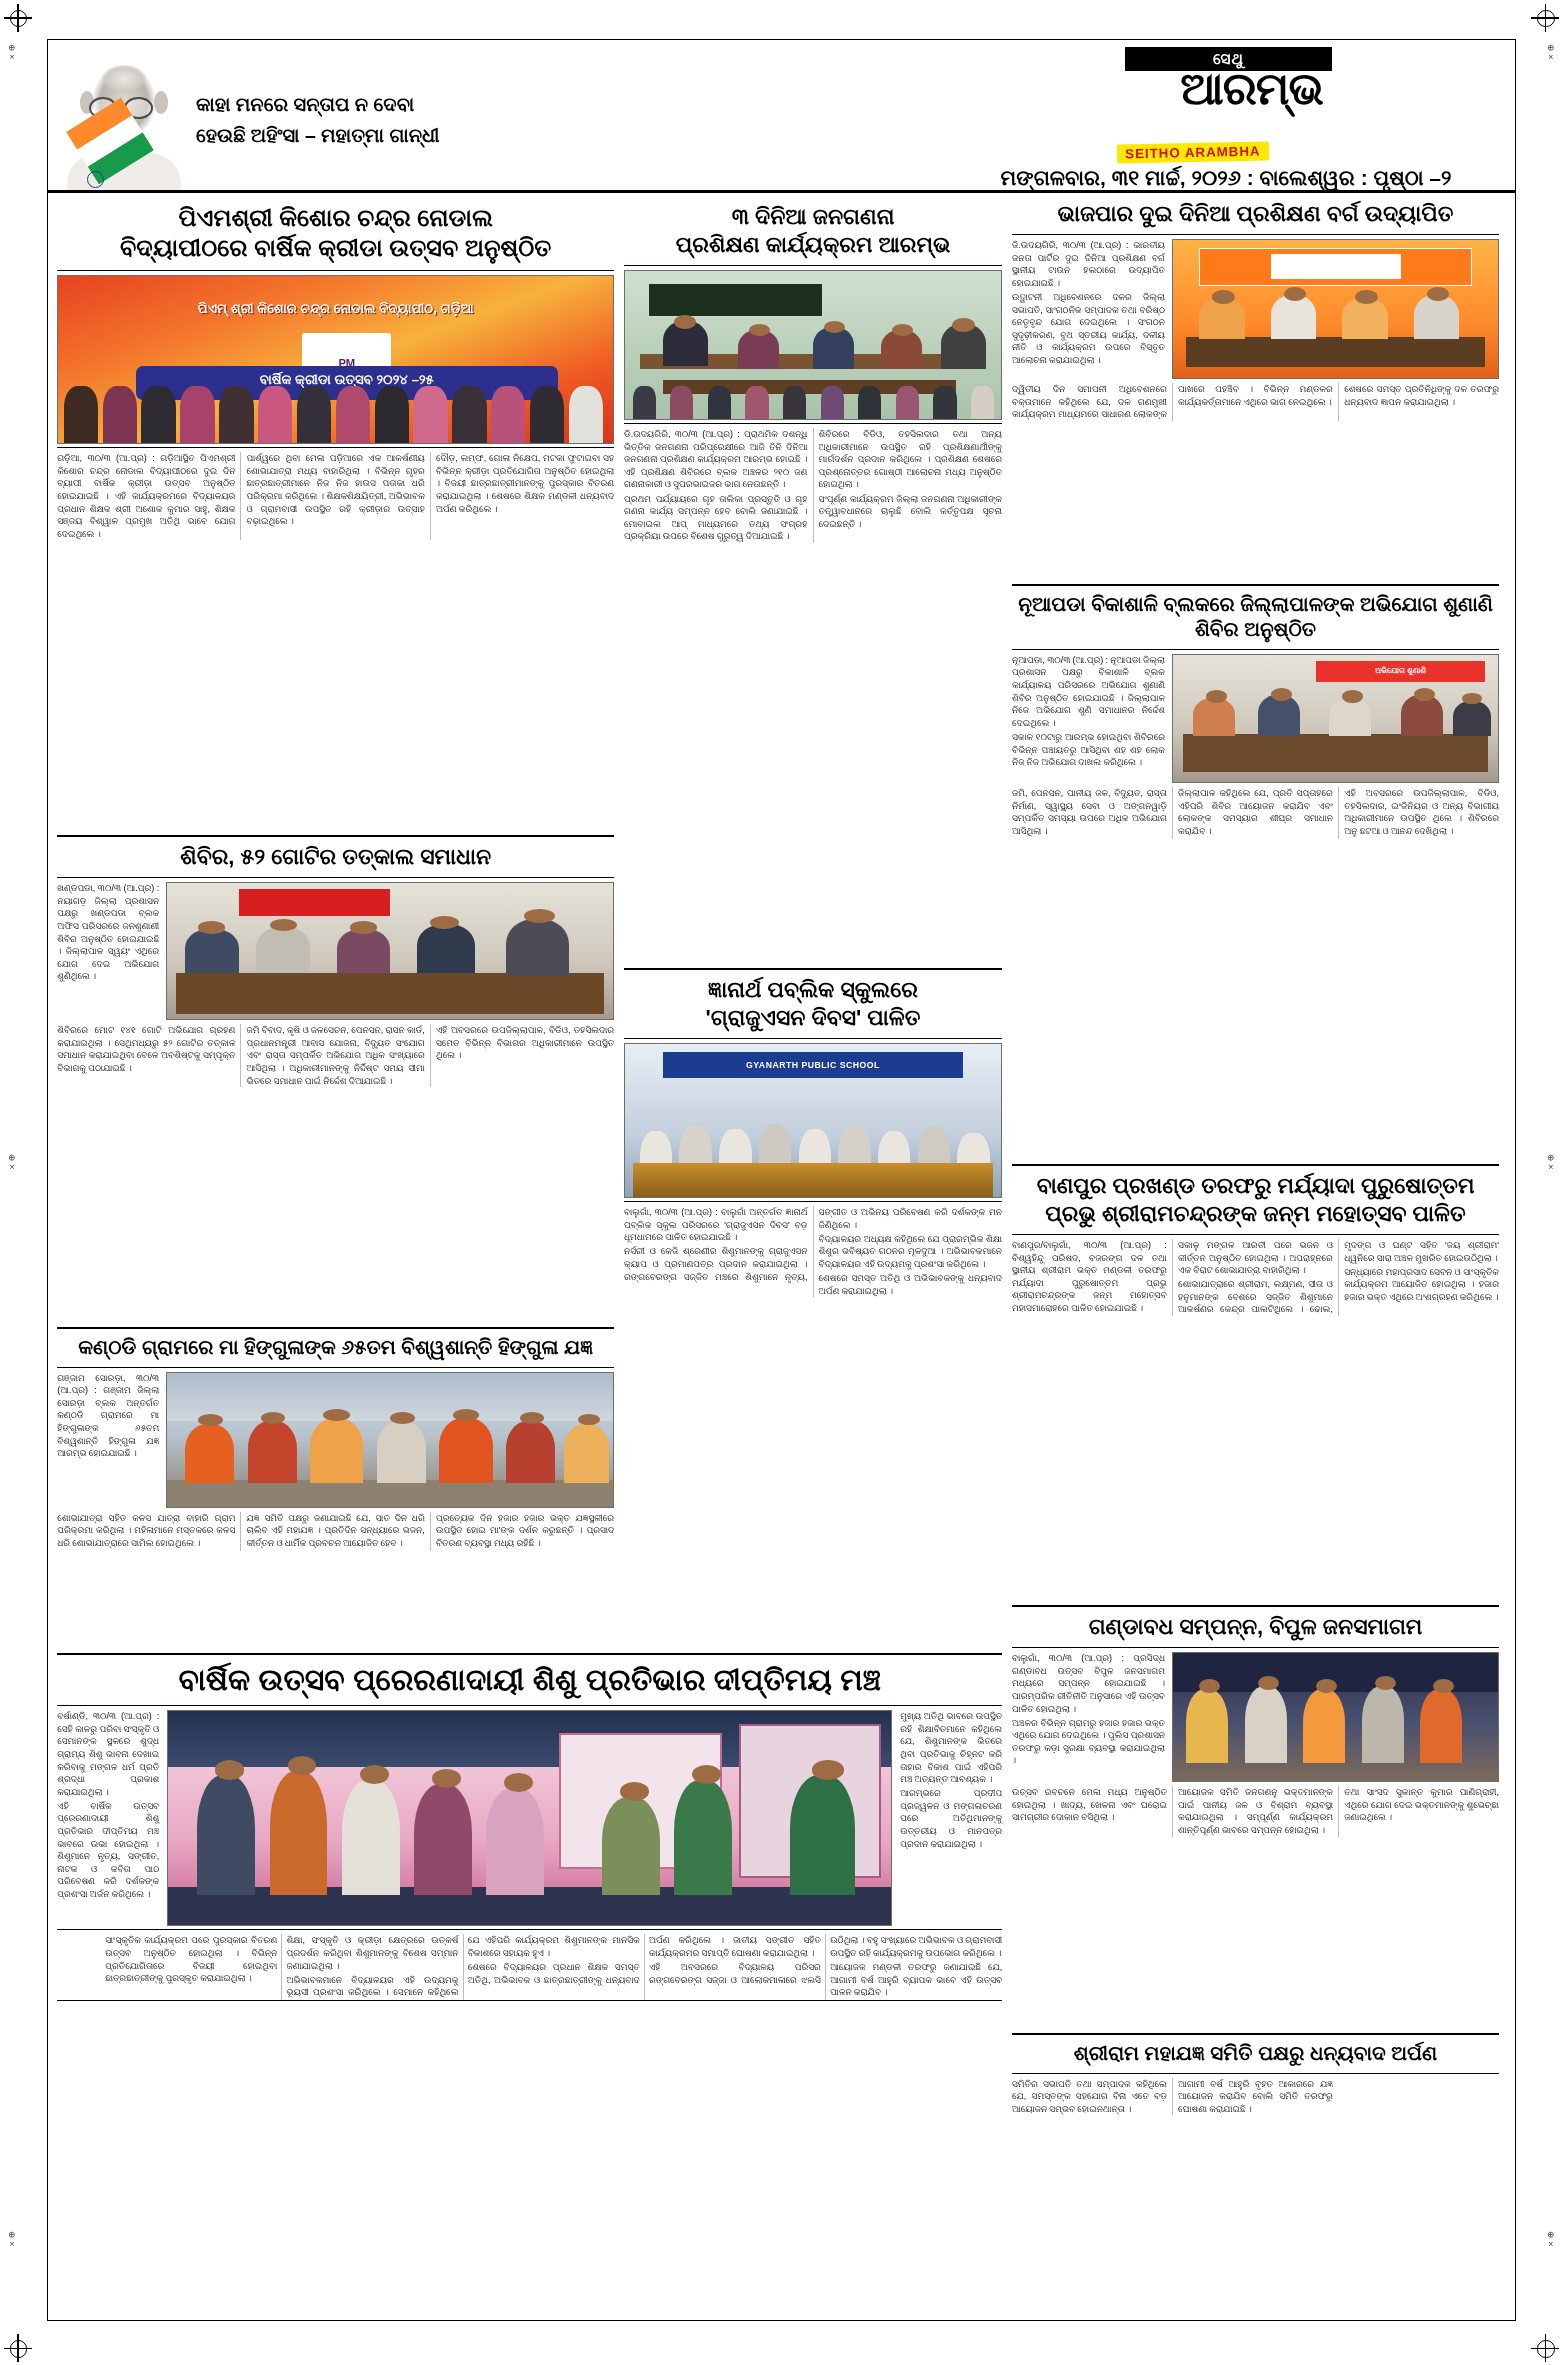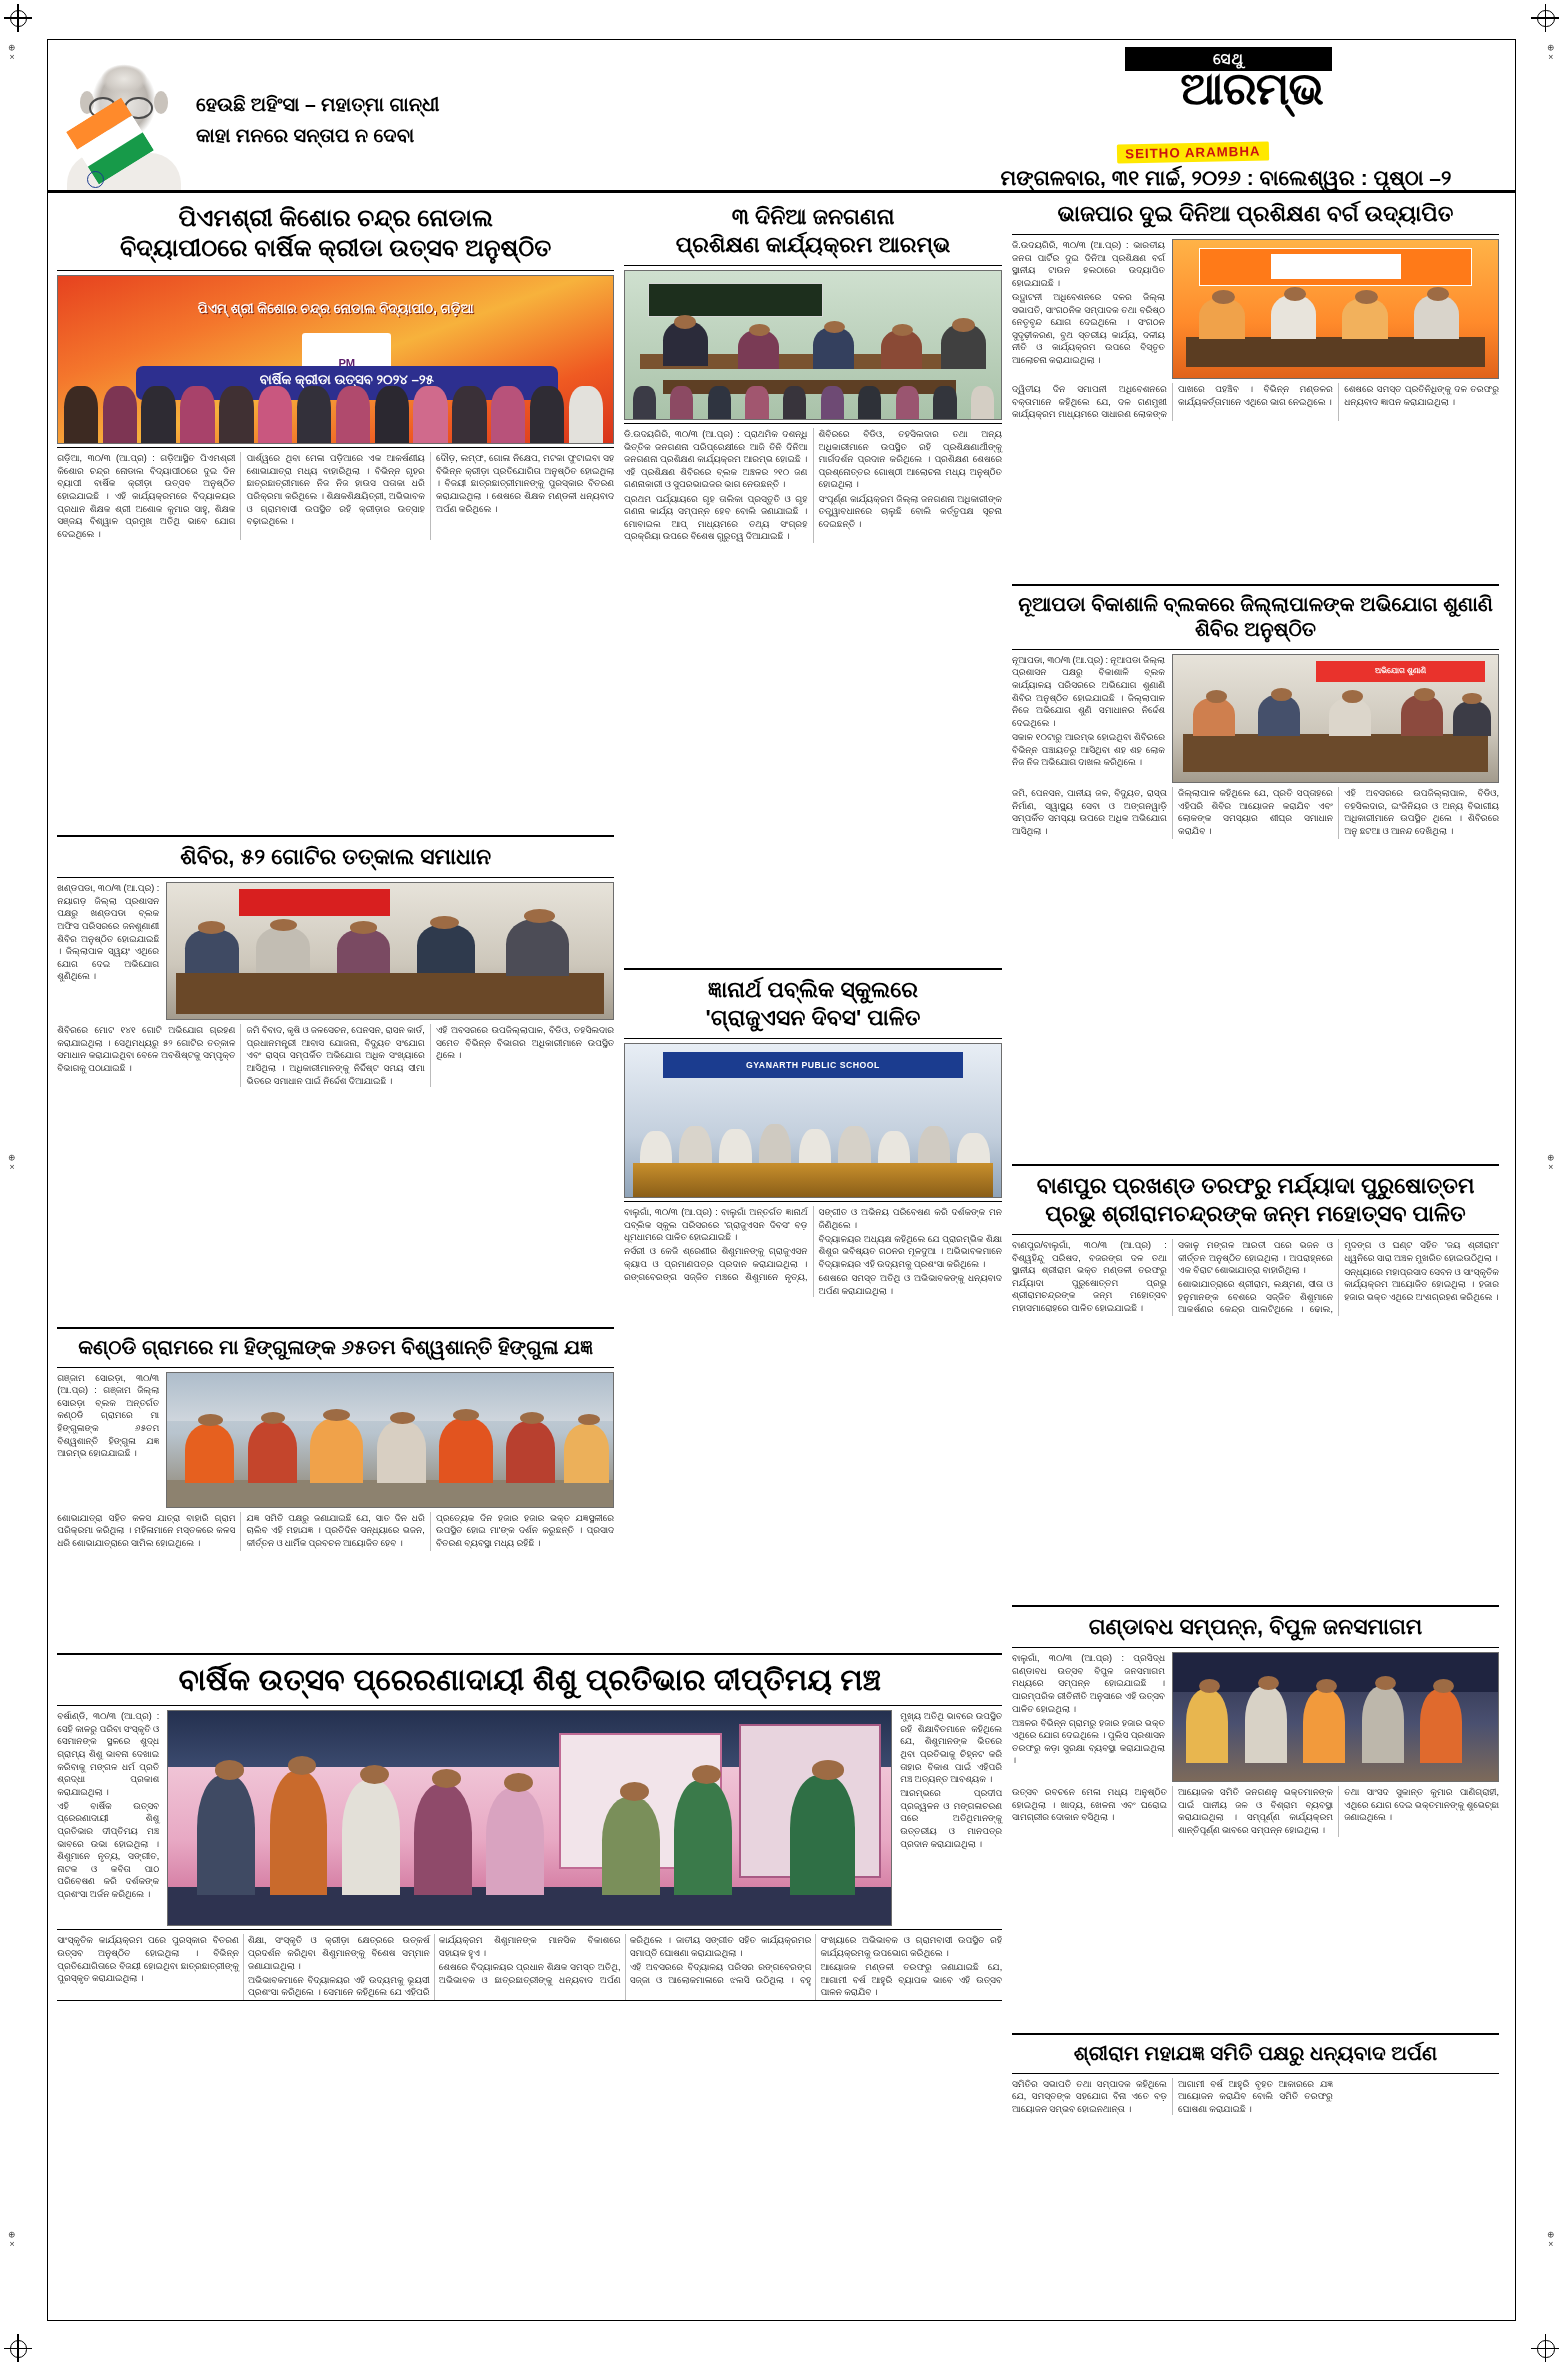--- a/index.html
+++ b/index.html
@@ -111,21 +111,21 @@
   .hl.h1{font-size:24px;}
   .hl.h2{font-size:22px;}
   .hl.h3{font-size:20px;}
   .hl.big{font-size:30px;}
   .rule{border-top:1.5px solid #000;margin:3.1px 0 4.1px;}
   .rule.thin{border-top:1px solid #000;}
   .rule.dbl{border-top:2px solid #000;}
 
   .cols2{column-count:2;column-gap:11.2px;column-rule:0.5px solid #bbb;}
   .cols3{column-count:3;column-gap:11.2px;column-rule:0.5px solid #bbb;}
-  .cols5{column-count:5;column-gap:9.2px;column-rule:0.5px solid #bbb;}
+  .cols5{column-count:5;column-gap:9.2px;column-rule:0.5px solid #bbb;margin-left:48px;}
 
   .body-text{
     font-size:9px;line-height:1.40;text-align:justify;color:#0b0b0b;
     hyphens:none;word-spacing:-0.3px;
   }
   .body-text p{margin:0 0 1.5px;}
 
   
   .photo{position:relative;overflow:hidden;background:#ccc;border:0.5px solid #6d6d6d;}
 
@@ -207,22 +207,22 @@
           <div class="g-flag">
               <div class="g-f1"></div>
               <div class="g-f2"></div>
               <div class="g-f3"></div>
             </div>
           <div class="g-chakra"></div>
         </div>
       </div>
 
       <div class="gandhi-quote">
+        <div>କାହା ମନରେ ସନ୍ତାପ ନ ଦେବା</div>
         <div>ହେଉଛି ଅହିଂସା – ମହାତ୍ମା ଗାନ୍ଧୀ</div>
-        <div>କାହା ମନରେ ସନ୍ତାପ ନ ଦେବା</div>
       </div>
 
       <div class="logo-block">
         <div class="logo-tagbar">ସେଥୁ</div>
         <div class="logo-main">ଆରମ୍ଭ</div>
         <div class="logo-eng">SEITHO ARAMBHA</div>
         <div class="logo-date">ମଙ୍ଗଳବାର, ୩୧ ମାର୍ଚ୍ଚ, ୨୦୨୬ : ବାଲେଶ୍ୱର : ପୃଷ୍ଠା –୨</div>
       </div>
     </div>
 

